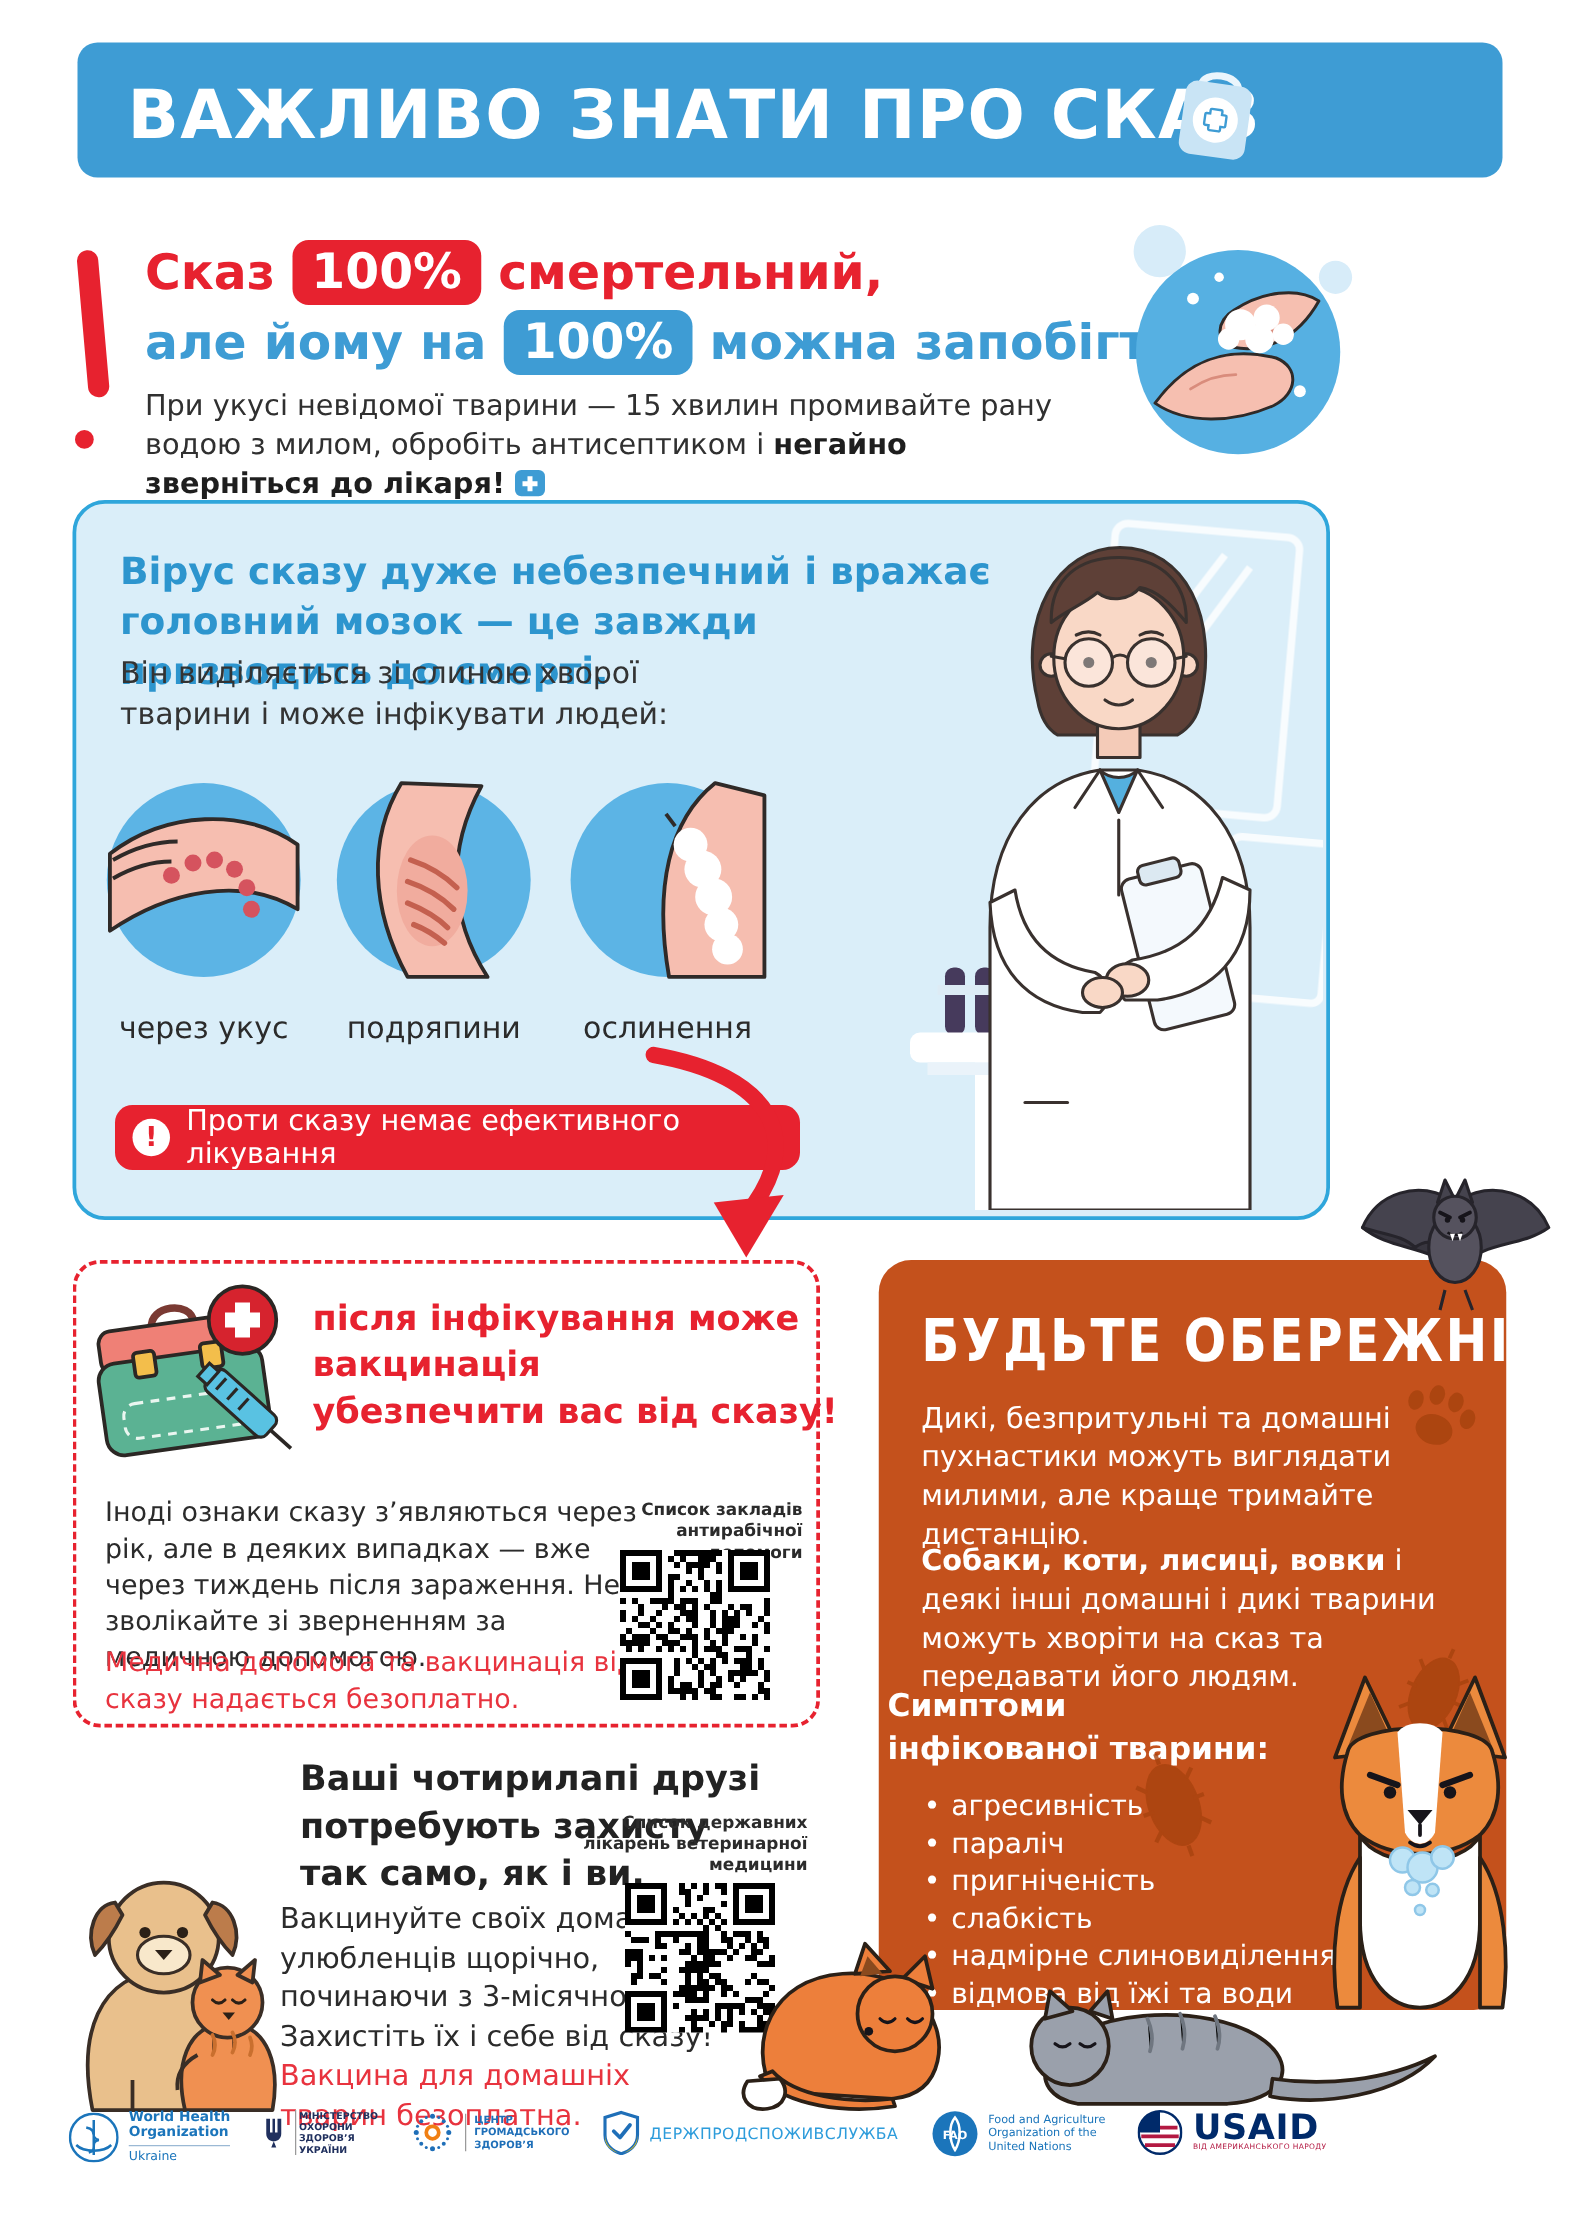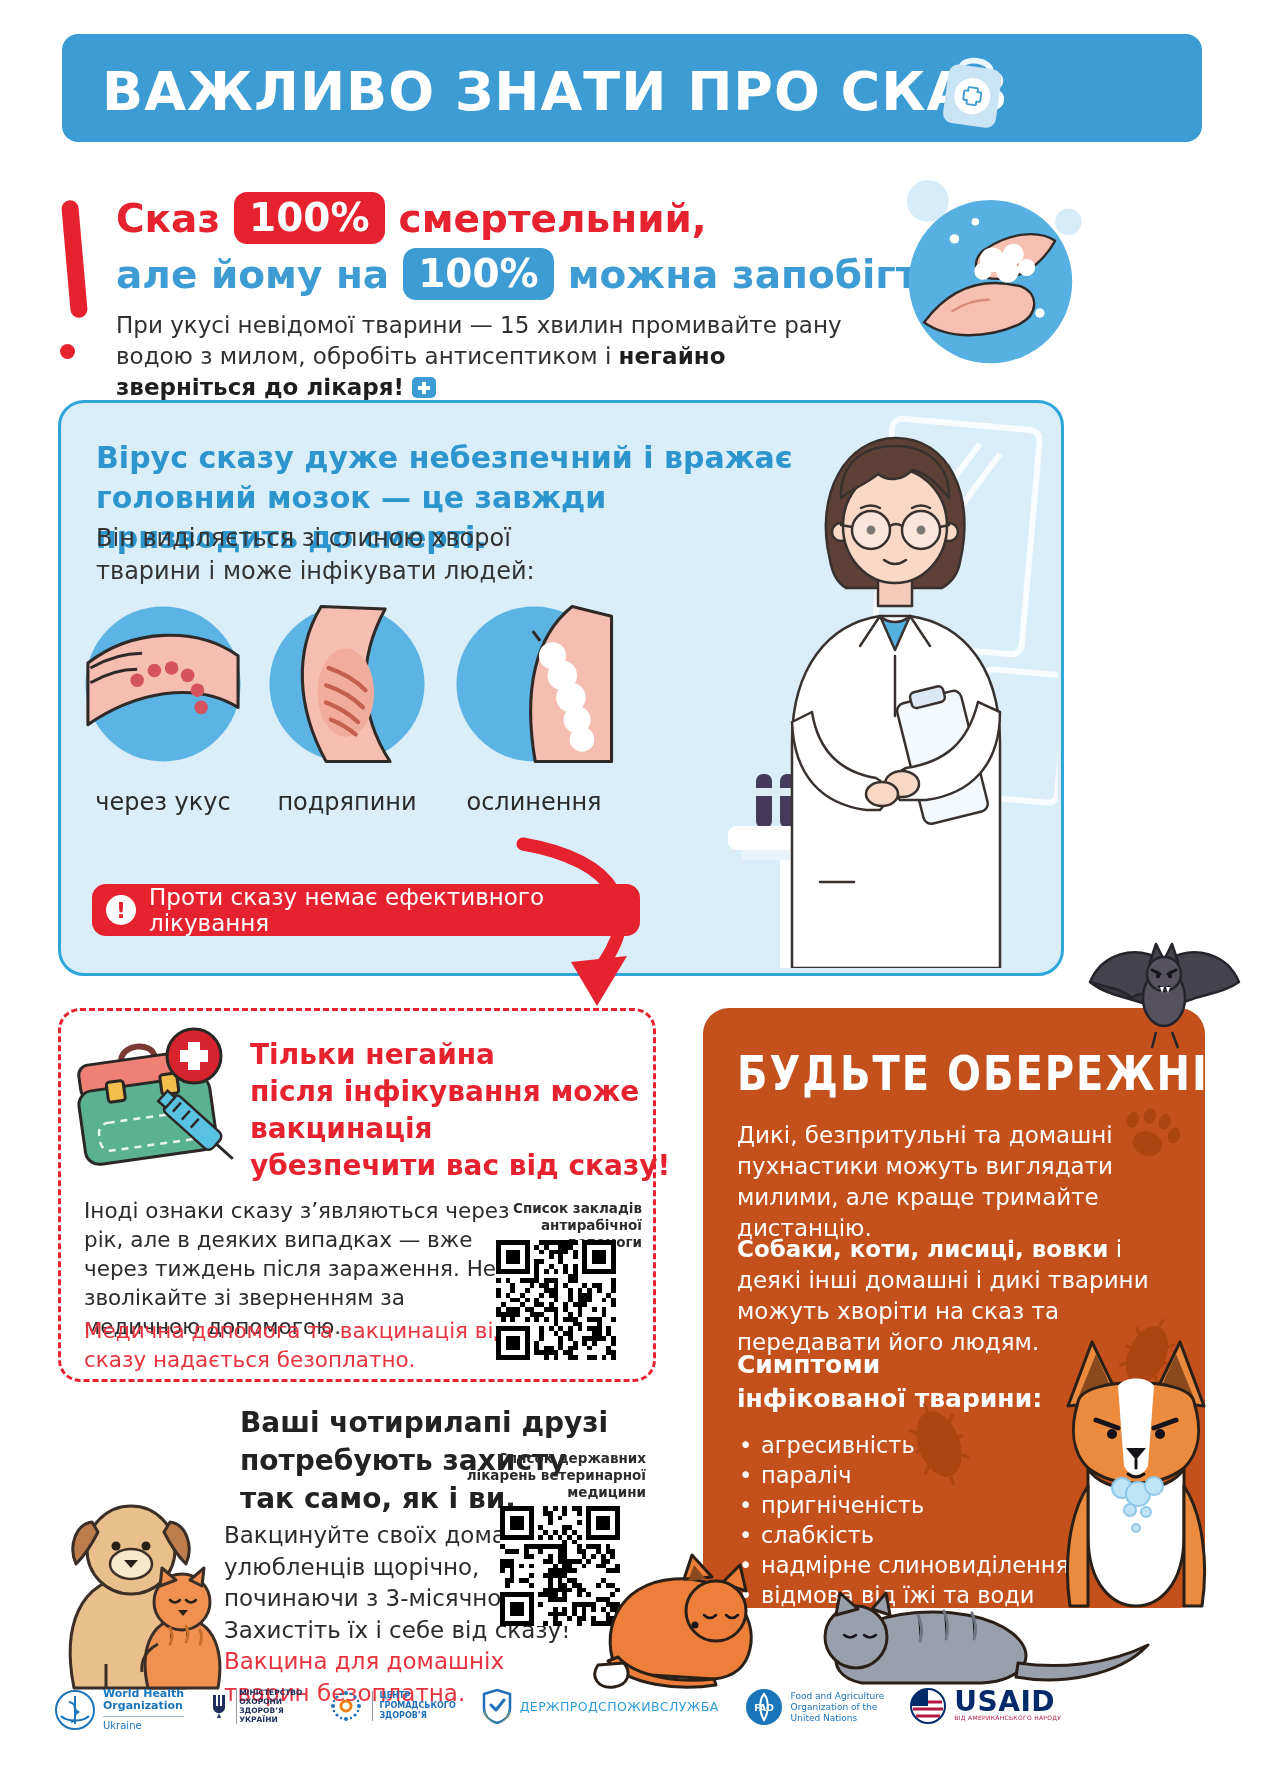--- a/index.html
+++ b/index.html
@@ -25,21 +25,21 @@
   .med-chip{display:inline-block;width:24px;height:21px;background:#3E9CD4;border-radius:5px;position:relative;vertical-align:-3px;margin-left:8px;}
   .med-chip::before,.med-chip::after{content:"";position:absolute;background:#fff;left:50%;top:50%;}
   .med-chip::before{width:12px;height:4px;transform:translate(-50%,-50%);}
   .med-chip::after{width:4px;height:12px;transform:translate(-50%,-50%);}
   .wash{left:893px;top:180px;width:195px;height:190px;}
 
   
   .vbox{left:58px;top:400px;width:1000px;height:570px;background:#DAEEF9;border:3px solid #2FA6DB;border-radius:26px;}
   .vbox-heading{left:96px;top:438px;width:714px;font-size:30px;font-weight:bold;color:#2D95CE;line-height:40px;}
   .vbox-body{left:96px;top:522px;width:500px;font-size:24px;line-height:33px;color:#333;}
-  .route{top:604px;width:160px;text-align:center;}
+  .route{top:624px;width:160px;text-align:center;}
   .route svg{width:160px;height:160px;display:block;}
   .route-label{margin-top:24px;font-size:24px;color:#2b2b2b;}
   .r1{left:83px;} .r2{left:267px;} .r3{left:454px;}
   .warn-banner{left:92px;top:884px;width:548px;height:52px;background:#E7222F;border-radius:14px;
                display:flex;align-items:center;gap:13px;padding-left:14px;box-sizing:border-box;color:#fff;font-size:23px;}
   .warn-icon{width:30px;height:30px;border-radius:50%;background:#fff;color:#E7222F;font-weight:bold;font-size:22px;
              display:flex;align-items:center;justify-content:center;flex:0 0 30px;}
   .doctor{left:728px;top:410px;width:330px;height:558px;}
   .arrow{left:505px;top:834px;width:180px;height:180px;z-index:6;}
 
@@ -53,21 +53,21 @@
   .qr1-label{left:468px;top:1200px;width:174px;}
   .qr1{left:496px;top:1240px;width:120px;height:120px;}
   .qr-box svg{width:100%;height:100%;display:block;}
 
   
   .cbox{left:703px;top:1008px;width:502px;height:600px;background:#C4511C;border-radius:26px;}
   .cbox-title{left:737px;top:1046px;font-size:40px;font-weight:600;color:#fff;letter-spacing:2px;
               transform:scaleY(1.18);transform-origin:left top;white-space:nowrap;}
   .cbox-p1{left:737px;top:1120px;width:404px;font-size:23px;line-height:31px;color:#fff;}
   .cbox-p2{left:737px;top:1234px;width:414px;font-size:23px;line-height:31px;color:#fff;}
-  .sym-head{left:737px;top:1348px;font-size:25px;font-weight:bold;color:#fff;line-height:34px;}
+  .sym-head{left:710px;top:1348px;font-size:25px;font-weight:bold;color:#fff;line-height:34px;}
   .sym-list{left:737px;top:1430px;margin:0;padding:0;list-style:none;color:#fff;font-size:22.5px;}
   .sym-list li{position:relative;padding-left:24px;line-height:30px;margin-bottom:0;}
   .sym-list li::before{content:"•";position:absolute;left:2px;top:0;}
   .bat{left:1082px;top:936px;width:165px;height:130px;z-index:4;}
   .deco{z-index:1;}
   .paw{left:1115px;top:1100px;width:70px;height:70px;}
   .virus1{left:1112px;top:1310px;width:70px;height:90px;}
   .virus2{left:900px;top:1392px;width:78px;height:104px;}
   .corgi{left:1062px;top:1336px;width:148px;height:274px;z-index:3;}
   .foxcat{left:588px;top:1545px;width:610px;height:148px;z-index:5;}
@@ -281,21 +281,20 @@
     <g transform="rotate(42 120 100)" stroke="#2B2724" stroke-width="2.5">
       <rect x="96" y="88" width="64" height="22" rx="6" fill="#59C2E2"></rect>
       <rect x="88" y="92" width="10" height="14" fill="#59C2E2"></rect>
       <line x1="160" y1="99" x2="182" y2="99" stroke-width="3"></line>
       <line x1="106" y1="92" x2="106" y2="104"></line>
         <line x1="118" y1="92" x2="118" y2="104"></line>
         <line x1="130" y1="92" x2="130" y2="104"></line>
     </g>
   </svg>
   <div class="abs vax-title">
-    <div>Тільки негайна</div>
     <div>після інфікування може</div>
     <div>вакцинація</div>
     <div>убезпечити вас від сказу!</div>
   </div>
   <div class="abs vax-body">Іноді ознаки сказу з’являються через рік, але в деяких випадках — вже через тиждень після зараження. Не зволікайте зі зверненням за медичною допомогою.</div>
   <div class="abs vax-red">Медична допомога та вакцинація від сказу надається безоплатно.</div>
   <div class="abs qr-label qr1-label">Список закладів антирабічної допомоги</div>
   <div class="abs qr1 qr-box" id="qr1">
       <svg viewBox="0 0 25 25" shape-rendering="crispEdges">
         <rect width="25" height="25" fill="#fff"></rect>

